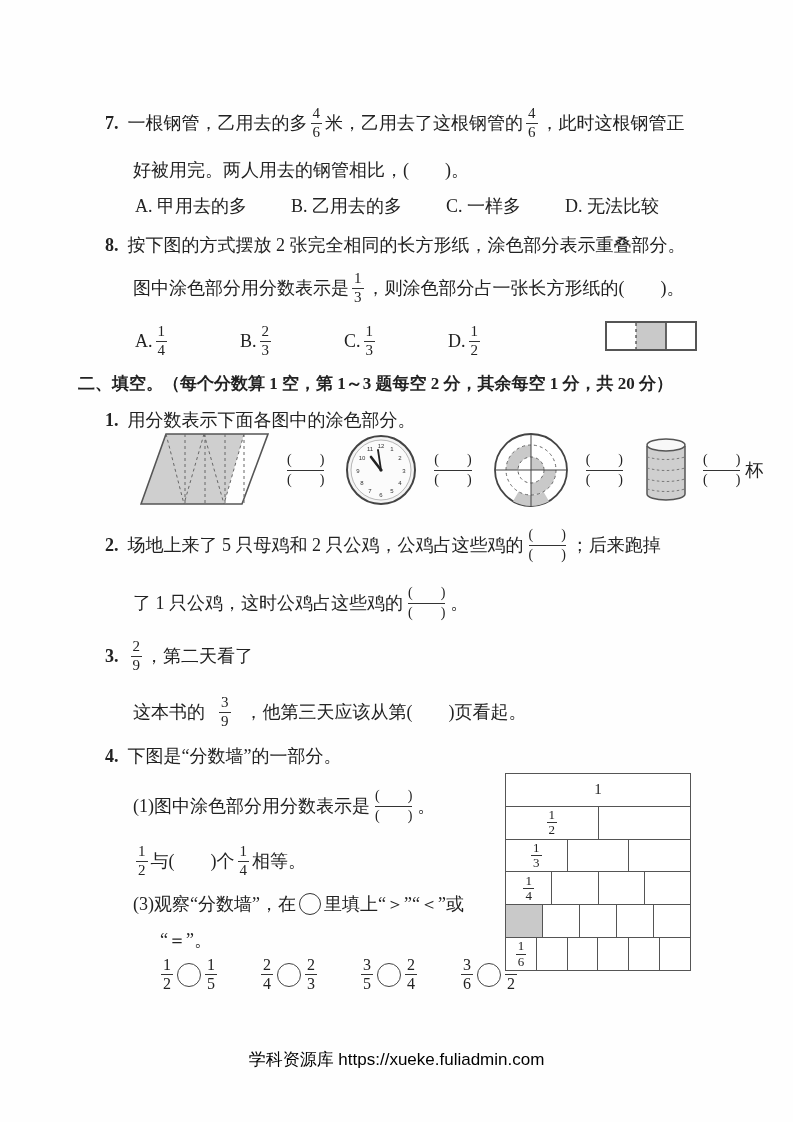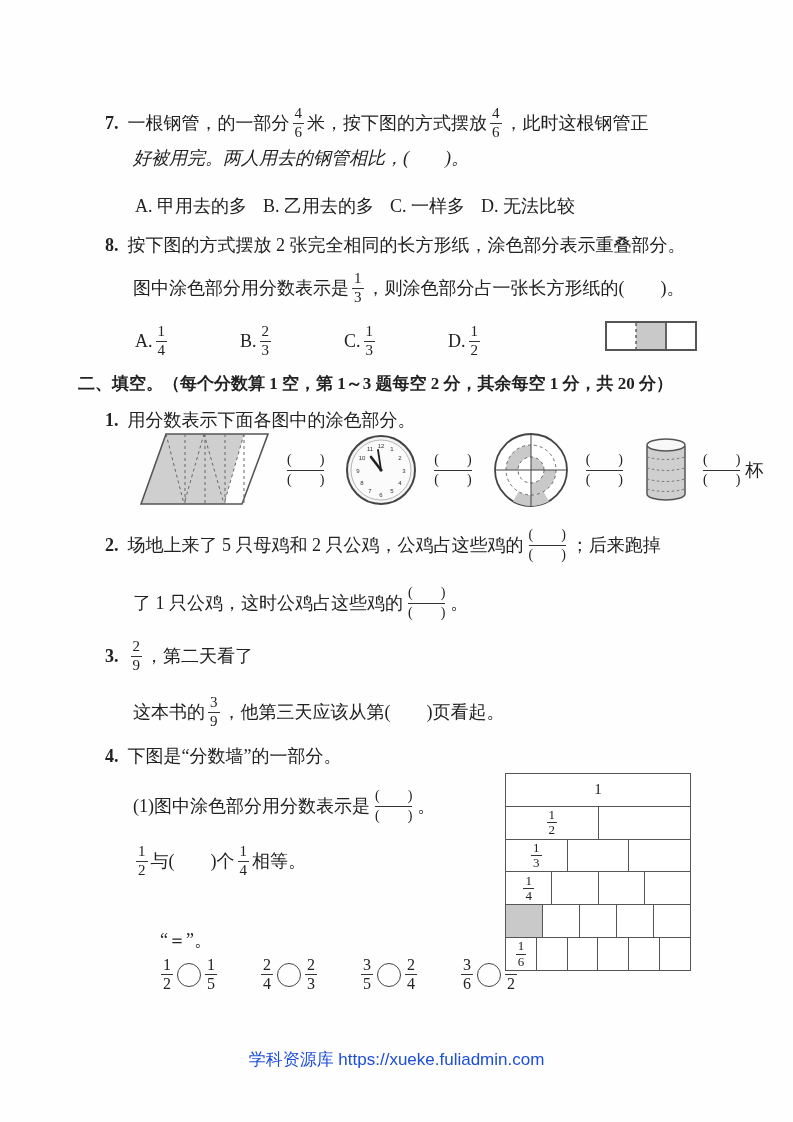--- a/index.html
+++ b/index.html
@@ -40,48 +40,48 @@
   .wfrac .fd { border-top:1px solid #333; padding:0 2px; }
   .wone { font-size:15px; }
 
   .cmp-row { position:absolute; left:158px; top:956px; display:flex; gap:38px; align-items:center; }
   .cmp { display:inline-flex; align-items:center; }
   .cmp .frac { font-size:16px; }
   .cmp-circle { display:inline-block; width:22px; height:22px; border:1.2px solid #444; border-radius:50%; margin:0 1px; }
   .inline-circle { display:inline-block; width:20px; height:20px; border:1.2px solid #333; border-radius:50%; margin:0 3px; vertical-align:middle; }
 
   .footer { position:absolute; top:1048px; left:0; width:100%; text-align:center;
-            color:#1d4ed8; font-size:17px; font-family:"Liberation Sans","DejaVu Sans",sans-serif; }
+            color:#000000; font-size:17px; font-family:"Liberation Sans","DejaVu Sans",sans-serif; }
 
   svg { display:block; }
   .figgap { margin-right:10px; }
 </style>
 </head>
 <body>
 
 <div class="page">
 
   <div class="line" style="left:105px; top:98px; height:50px;">
     <span class="qnum">7.</span>
-    <span>一根钢管，的一部分</span>
+    <span>一根钢管，乙用去的多</span>
     <span class="frac">
         <span class="fn">4</span>
         <span class="fd">6</span>
       </span>
-    <span>米，按下图的方式摆放</span>
+    <span>米，乙用去了这根钢管的</span>
     <span class="frac">
         <span class="fn">4</span>
         <span class="fd">6</span>
       </span>
     <span>，此时这根钢管正</span>
   </div>
-  <div class="line" style="left:133px; top:146px;font-style:italic;">
+  <div class="line" style="left:133px; top:158px;">
     <span>好被用完。两人用去的钢管相比，(　　)。</span>
   </div>
-  <div class="opts" style="left:135px; top:194px; gap:16px;">
+  <div class="opts" style="left:135px; top:194px; gap:44px;">
     <span class="opt">A. 甲用去的多</span>
     <span class="opt">B. 乙用去的多</span>
     <span class="opt">C. 一样多</span>
     <span class="opt">D. 无法比较</span>
   </div>
 
   <div class="line" style="left:105px; top:233px;">
     <span class="qnum">8.</span>
     <span>按下图的方式摆放 2 张完全相同的长方形纸，涂色部分表示重叠部分。</span>
   </div>
@@ -240,21 +240,21 @@
   </div>
 
   <div class="line" style="left:105px; top:630px; height:52px;">
     <span class="qnum">3.</span>
     <span class="frac">
         <span class="fn">2</span>
         <span class="fd">9</span>
       </span>
     <span>，第二天看了</span>
   </div>
-  <div class="line" style="left:133px; top:686px; height:52px;">
+  <div class="line" style="left:133px; top:686px; height:52px;gap:11px;">
     <span>这本书的</span>
     <span class="frac">
         <span class="fn">3</span>
         <span class="fd">9</span>
       </span>
     <span>，他第三天应该从第(　　)页看起。</span>
   </div>
 
   <div class="line" style="left:105px; top:744px;">
     <span class="qnum">4.</span>
@@ -272,20 +272,25 @@
     <span class="frac">
         <span class="fn">1</span>
         <span class="fd">2</span>
       </span>
     <span>与(　　)个</span>
     <span class="frac">
         <span class="fn">1</span>
         <span class="fd">4</span>
       </span>
     <span>相等。</span>
+  </div>
+  <div class="line" style="left:133px; top:892px;">
+    <span>(3)观察“分数墙”，在</span>
+    <span class="inline-circle"></span>
+    <span>里填上“＞”“＜”或</span>
   </div>
   <div class="line" style="left:160px; top:928px;">
     <span>“＝”。</span>
   </div>
 
   <div class="cmp-row">
     <span class="cmp">
       <span class="frac">
           <span class="fn">1</span>
           <span class="fd">2</span>

